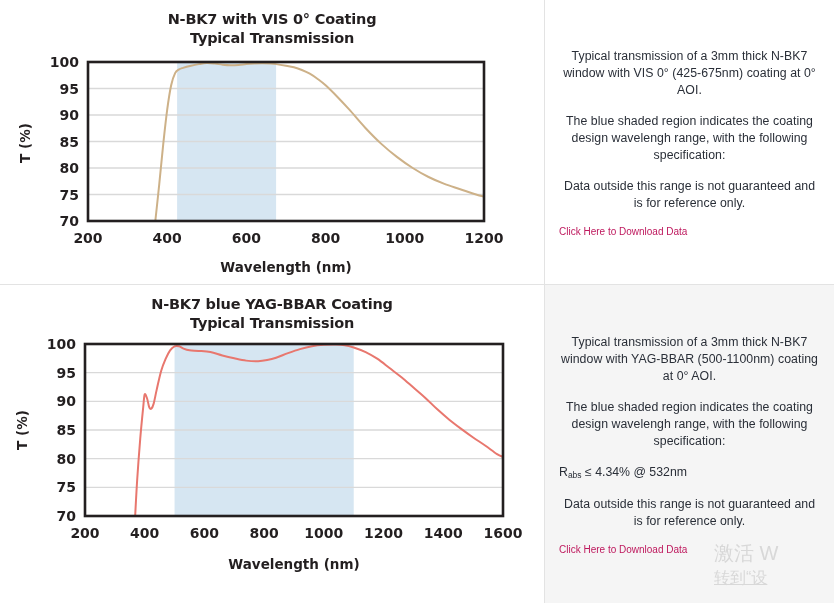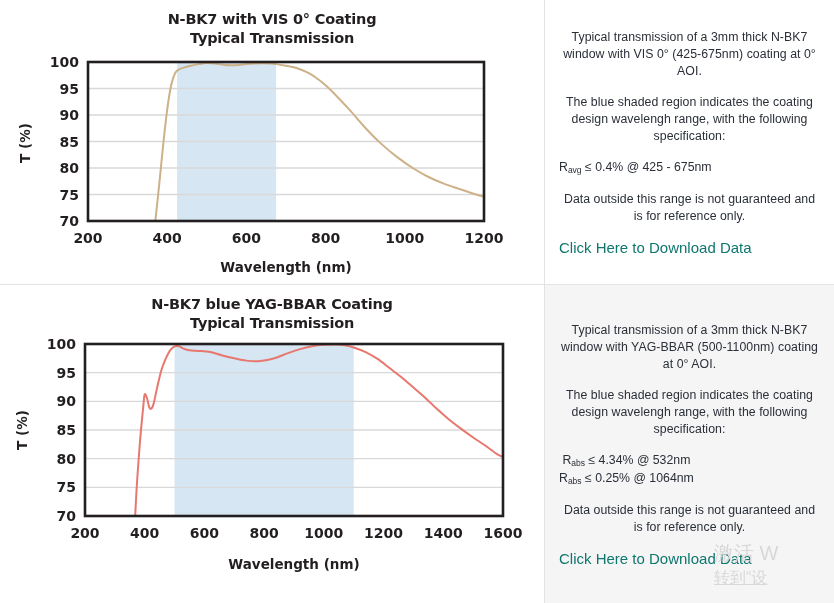--- a/index.html
+++ b/index.html
@@ -67,22 +67,22 @@
   .desc-p:last-child { margin-bottom: 0; }
   .spec-line {
     margin: 0;
     text-align: center;
     font-size: 12.3px;
     line-height: 17px;
     color: #2a2f38;
   }
   .spec-block { margin: 0 0 14px 0; }
   .dl-link {
-    color: #0f766e;
-    font-size: 15px;
+    color: #be185d;
+    font-size: 10px;
     text-decoration: none;
     text-align: center;
     display: block;
     margin-top: 0;
   }
   sub { font-size: 8.5px; vertical-align: baseline; position: relative; top: 2.5px; }
 
   
   .chart-title {
     text-align: center;
@@ -186,25 +186,20 @@
           <text class="axis-title" x="30" y="95" text-anchor="middle" transform="rotate(-90 30 95)">T (%)</text>
 
           <text class="axis-title" x="286" y="224" text-anchor="middle">Wavelength (nm)</text>
         </svg>
       </div>
     </div>
 
     <div class="desc-cell white">
       <p class="desc-p">Typical transmission of a 3mm thick N-BK7 window with VIS 0° (425-675nm) coating at 0° AOI.</p>
       <p class="desc-p">The blue shaded region indicates the coating design wavelengh range, with the following specification:</p>
-      <div class="spec-block">
-        <p class="spec-line">
-          <span>R</span><sub>avg</sub><span> ≤ 0.4% @ 425 - 675nm</span>
-        </p>
-      </div>
       <p class="desc-p">Data outside this range is not guaranteed and is for reference only.</p>
       <a class="dl-link" href="#">Click Here to Download Data</a>
     </div>
   </div>
 
   <div class="row row-bottom">
 
     <div class="chart-cell">
       <div class="chart-title">
         <span>N-BK7 blue YAG-BBAR Coating</span>
@@ -261,23 +256,20 @@
       </div>
     </div>
 
     <div class="desc-cell grey">
       <p class="desc-p">Typical transmission of a 3mm thick N-BK7 window with YAG-BBAR (500-1100nm) coating at 0° AOI.</p>
       <p class="desc-p">The blue shaded region indicates the coating design wavelengh range, with the following specification:</p>
       <div class="spec-block">
         <p class="spec-line">
           <span>R</span><sub>abs</sub><span> ≤ 4.34% @ 532nm</span>
         </p>
-        <p class="spec-line">
-          <span>R</span><sub>abs</sub><span> ≤ 0.25% @ 1064nm</span>
-        </p>
       </div>
       <p class="desc-p">Data outside this range is not guaranteed and is for reference only.</p>
       <a class="dl-link" href="#">Click Here to Download Data</a>
 
       <div class="watermark">
         <div class="wm1">激活 W</div>
         <div class="wm2">转到“设</div>
       </div>
     </div>
   </div>

